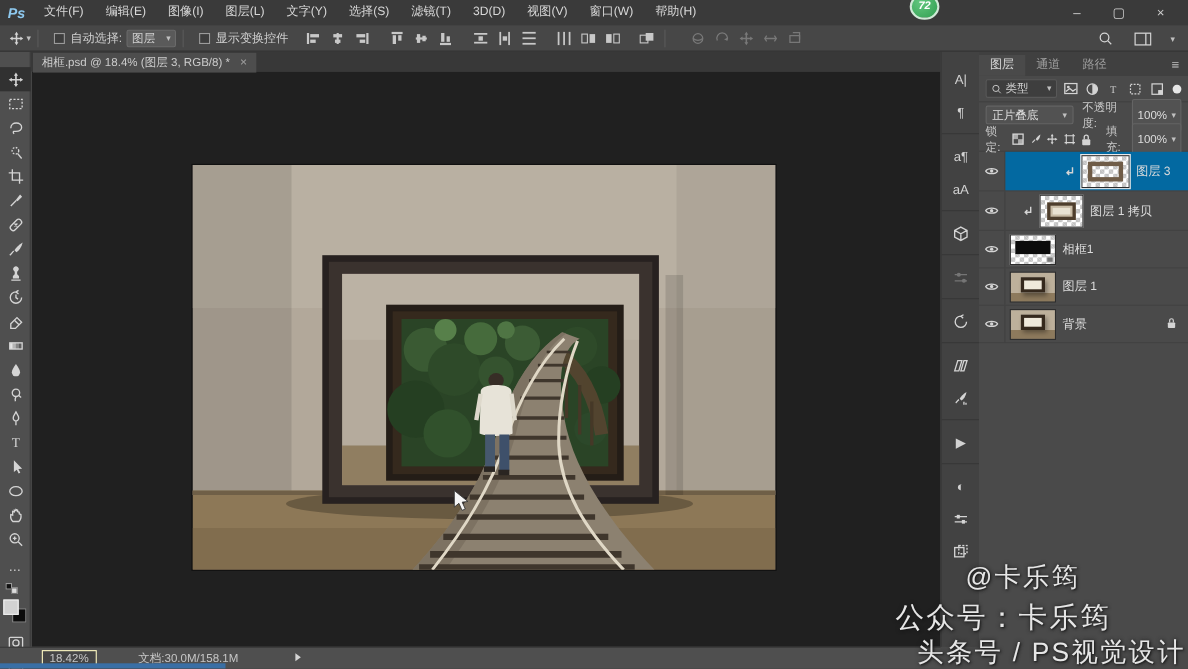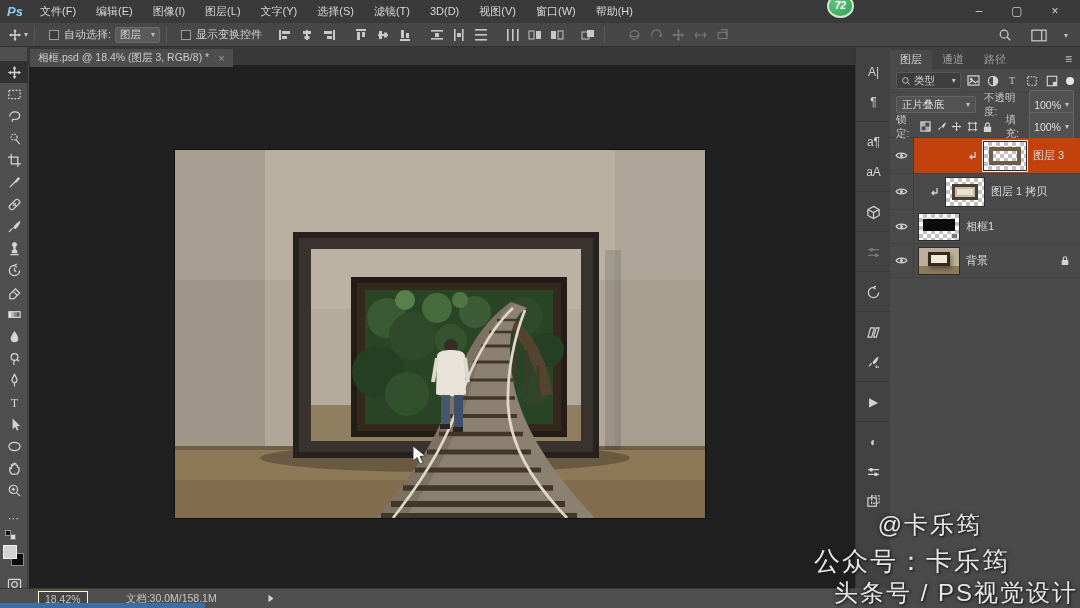--- a/index.html
+++ b/index.html
@@ -86,21 +86,21 @@
   .lock-row { height:22px; display:flex; align-items:center; padding:0 6px; gap:4px; font-size:10.5px;
     color:#c9c9c9; border-bottom:1px solid #414141; }
   .lk { width:14px; height:14px; display:flex; align-items:center; justify-content:center; }
 
   
   .layers { }
   .lrow { display:flex; align-items:center; border-bottom:1px solid #424242; }
   .eye-cell { width:24px; align-self:stretch; display:flex; align-items:center; justify-content:center;
     border-right:1px solid #404040; flex:none; }
   .lbody { flex:1; display:flex; align-items:center; height:100%; padding-left:4px; gap:6px; align-self:stretch; }
-  .lbody.selhl { background:#c2410c;padding-left:42px; }
+  .lbody.selhl { background:#0369a1;padding-left:42px; }
   .lname { font-size:11px; color:#dcdcdc; white-space:nowrap; }
   .thumb { position:relative; flex:none; border:1px solid #2c2c2c; }
   .thumb.selthumb { outline:1.5px solid #e9e9e9; }
   .checker { background-color:#fff;
     background-image:linear-gradient(45deg,#c2c2c2 25%,transparent 25%,transparent 75%,#c2c2c2 75%),
                      linear-gradient(45deg,#c2c2c2 25%,transparent 25%,transparent 75%,#c2c2c2 75%);
     background-size:8px 8px; background-position:0 0,4px 4px; }
   .frame-only { position:absolute; inset:5px; border:4px solid #6f5c47; }
   .pic-small { position:absolute; inset:6px; background:#c9bca6; border:3px solid #4e3e2d; }
   .pic-small .inner { position:absolute; inset:2px; background:#e9e2d2; }
@@ -749,20 +749,36 @@
         </span>
         <span class="lbody">
           <span class="thumb checker" style="width:42px;height:28px">
               <span class="black-rect"></span>
               <span class="corner-ic"></span>
             </span>
           <span class="lname">相框1</span>
         </span>
       </div>
 
+      <div class="lrow" style="height:34px">
+        <span class="eye-cell">
+          <svg width="13" height="9" viewBox="0 0 14 10">
+              <path class="icstroke" d="M1 5 C3 1.6 11 1.6 13 5 C11 8.4 3 8.4 1 5 Z"></path>
+              <circle class="icfill" cx="7" cy="5" r="1.7"></circle>
+            </svg>
+        </span>
+        <span class="lbody">
+          <span class="thumb" style="width:42px;height:28px">
+              <span class="photo-thumb">
+                <span class="frm"></span>
+              </span>
+            </span>
+          <span class="lname">图层 1</span>
+        </span>
+      </div>
 
       <div class="lrow" style="height:34px">
         <span class="eye-cell">
           <svg width="13" height="9" viewBox="0 0 14 10">
               <path class="icstroke" d="M1 5 C3 1.6 11 1.6 13 5 C11 8.4 3 8.4 1 5 Z"></path>
               <circle class="icfill" cx="7" cy="5" r="1.7"></circle>
             </svg>
         </span>
         <span class="lbody">
           <span class="thumb" style="width:42px;height:28px">

